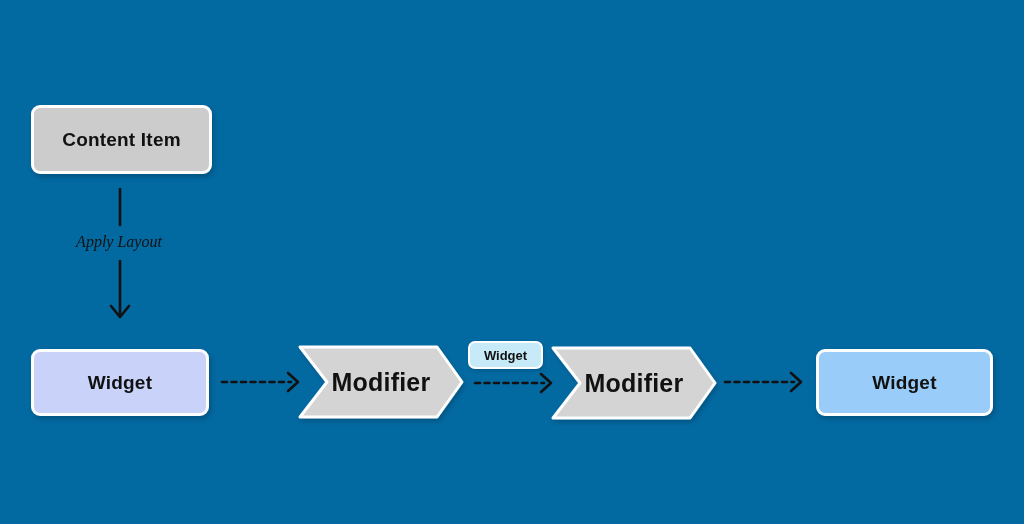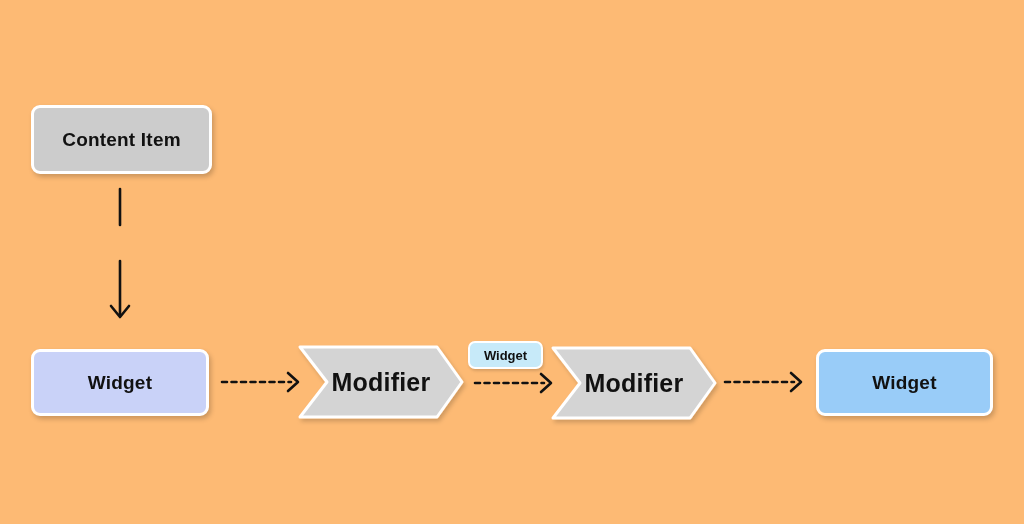--- a/index.html
+++ b/index.html
@@ -1,20 +1,20 @@
 <!DOCTYPE html>
 <html><head>
 <meta charset="utf-8">
 <style>
   html, body { margin: 0; padding: 0; background: #ffffff; }
   .canvas {
     position: relative;
     width: 1024px;
     height: 524px;
-    background: #fdba74;
+    background: #0369a1;
     overflow: hidden;
     font-family: "Liberation Sans", sans-serif;
     color: #111111;
   }
   .connector-layer {
     position: absolute;
     left: 0; top: 0;
     width: 1024px; height: 524px;
   }
   .node {
@@ -103,20 +103,21 @@
     <g stroke="#111111" stroke-width="2.6" fill="none" stroke-linecap="round" stroke-linejoin="round">
       <line x1="725" y1="382" x2="794" y2="382" stroke-dasharray="5 4.5"></line>
       <polyline points="791,373 801,382 791,391"></polyline>
     </g>
   </svg>
 
   <div class="node" id="content-item" style="background: rgb(204, 204, 204);">
     <span>Content Item</span>
   </div>
 
+  <div class="edge-label">Apply Layout</div>
 
   <div class="node" id="widget-source" style="background: rgb(201, 210, 248);">
     <span>Widget</span>
   </div>
 
   <div class="chevron-label" id="modifier-1-label">Modifier</div>
 
   <div class="node" id="widget-chip" style="background: rgb(199, 234, 249);">
     <span>Widget</span>
   </div>

